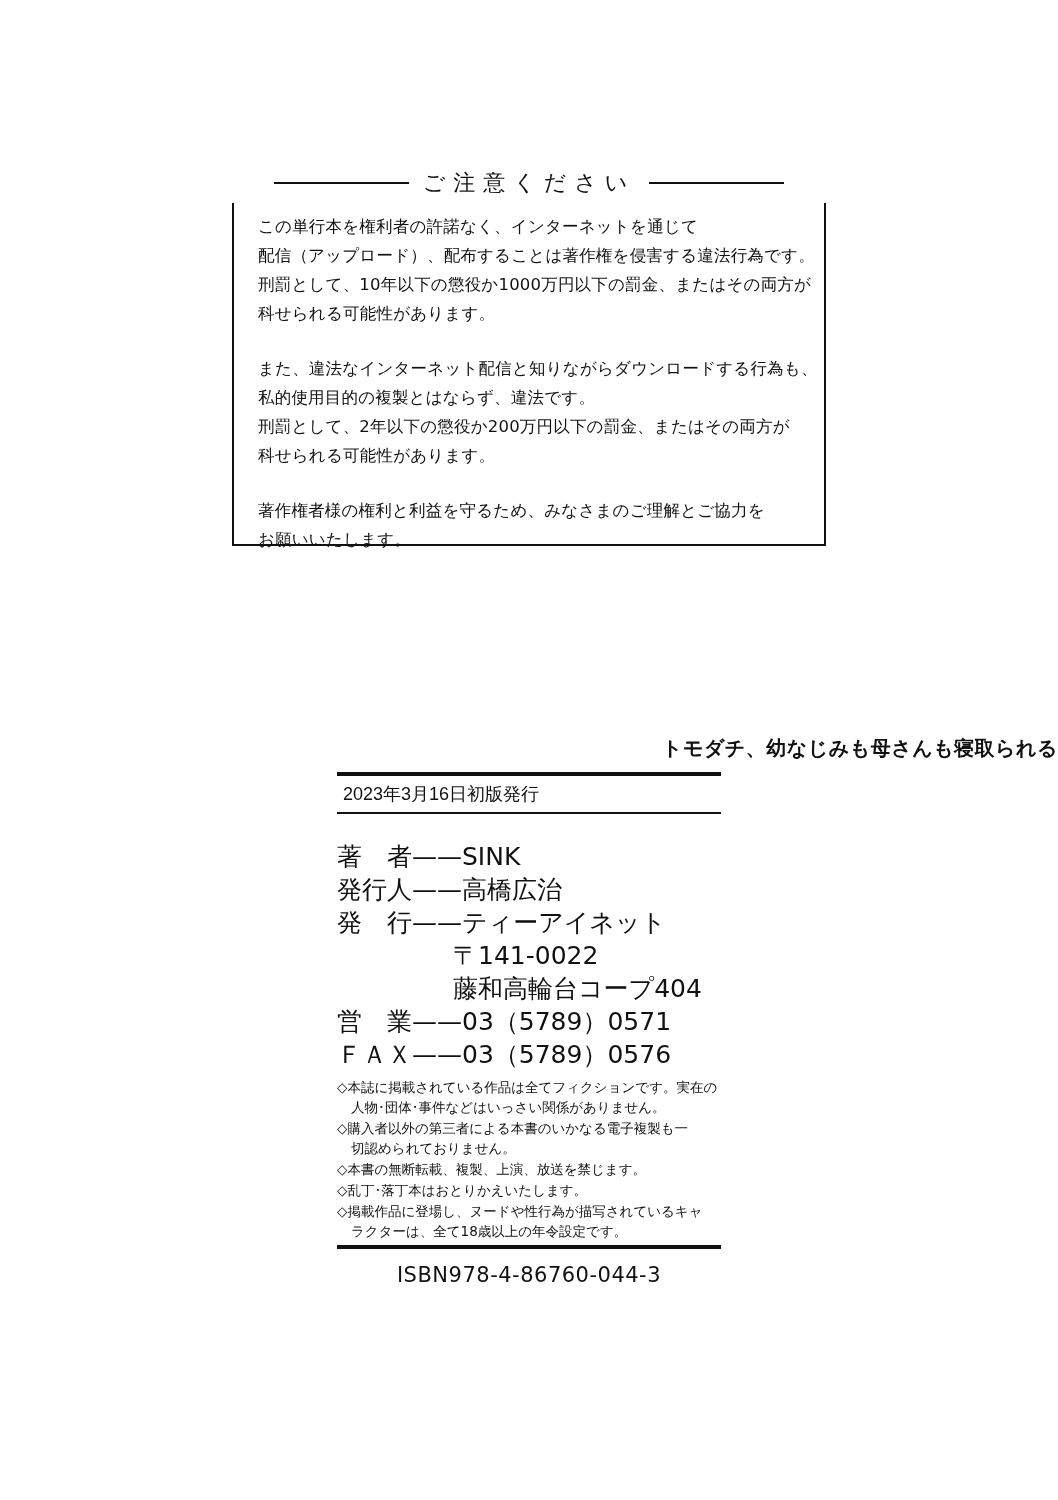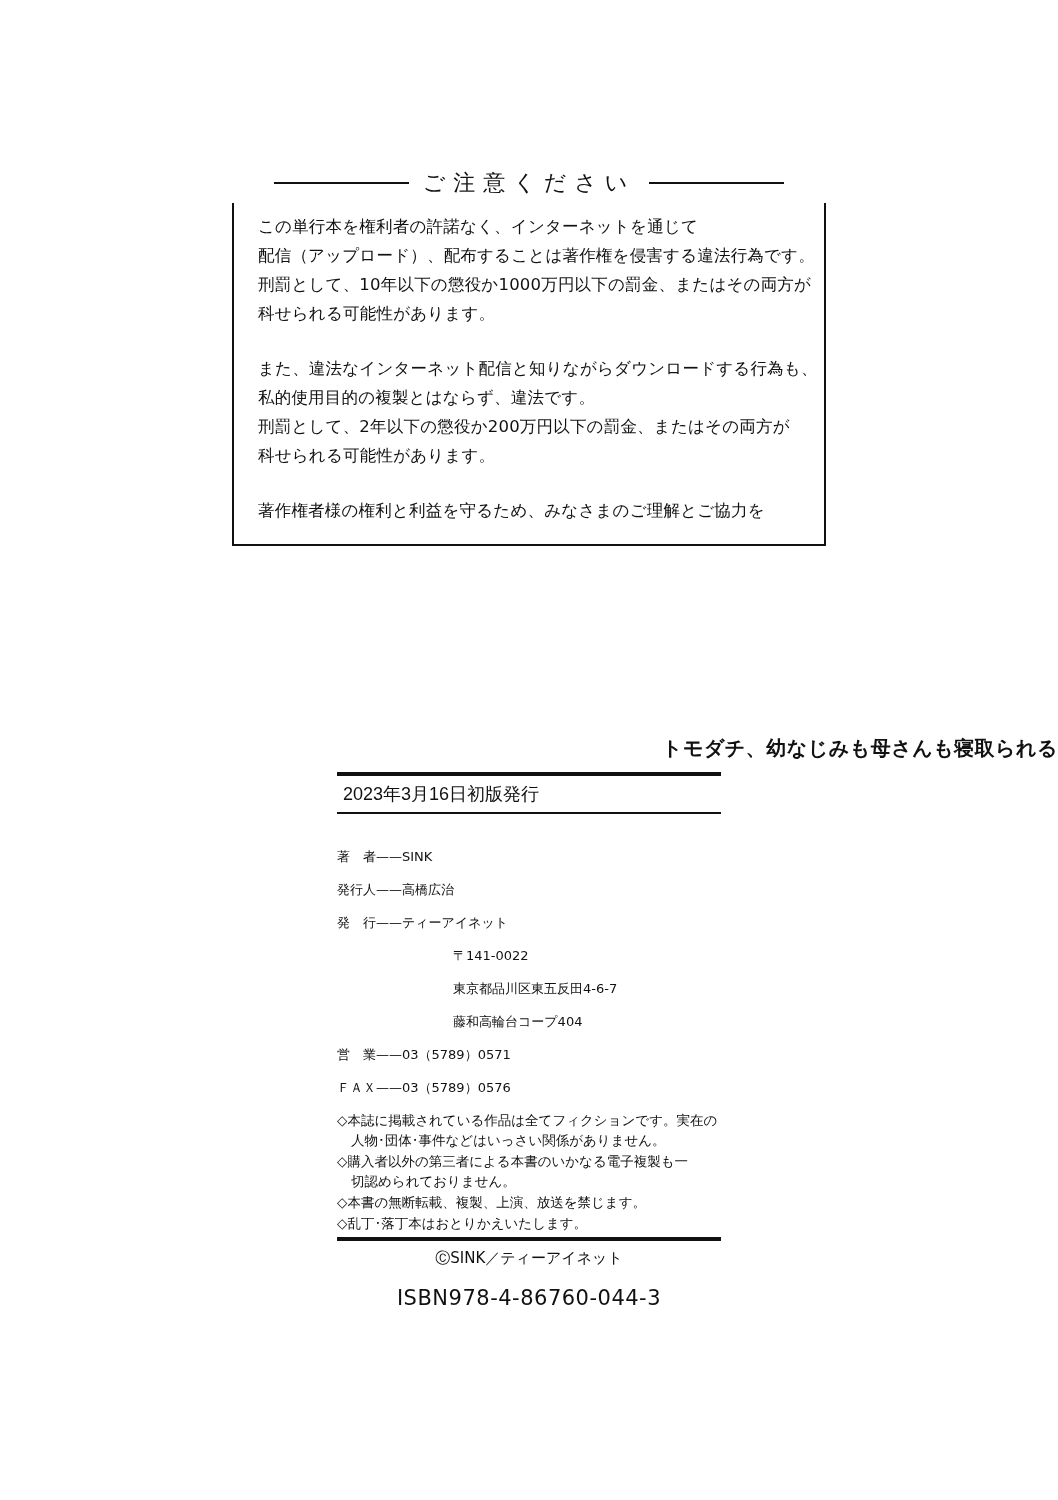--- a/index.html
+++ b/index.html
@@ -99,21 +99,21 @@
     margin: 0 auto;
     font-size: 18px;
     padding: 6px 0 6px 6px;
     font-family: Liberation Sans, sans-serif;
     box-sizing: border-box;
   }
   .imprint {
     width: 384px;
     margin: 0 auto;
     padding-top: 26px;
-    font-size: 13px;
+    font-size: 25px;
     line-height: 33px;
     font-family: "DejaVu Sans", "Liberation Sans", sans-serif;
   }
   .imprint-row { white-space: nowrap; }
   .imprint-row.indent { padding-left: 116px; }
   .notes {
     width: 384px;
     margin: 0 auto;
     padding-top: 6px;
     font-size: 13.5px;
@@ -159,58 +159,61 @@
     <span class="notice-line">科せられる可能性があります。</span>
   </p>
   <p class="notice-para">
     <span class="notice-line">また、違法なインターネット配信と知りながらダウンロードする行為も、</span>
     <span class="notice-line">私的使用目的の複製とはならず、違法です。</span>
     <span class="notice-line">刑罰として、2年以下の懲役か200万円以下の罰金、またはその両方が</span>
     <span class="notice-line">科せられる可能性があります。</span>
   </p>
   <p class="notice-para">
     <span class="notice-line">著作権者様の権利と利益を守るため、みなさまのご理解とご協力を</span>
+    <span class="notice-line">お願いいたします。</span>
   </p>
 </div>
 
 <div class="colophon">
 
   <div class="colophon-title">トモダチ、幼なじみも母さんも寝取られる</div>
 
   <div class="rule-thick"></div>
   <div class="pubdate">2023年3月16日初版発行</div>
   <div class="rule-thin"></div>
 
   <div class="imprint">
     <div class="imprint-row">著　者——SINK</div>
     <div class="imprint-row">発行人——高橋広治</div>
     <div class="imprint-row">発　行——ティーアイネット</div>
     <div class="imprint-row indent">〒141-0022</div>
-    <div class="imprint-row indent">東京都品川区東五反田4-6-7</div>
     <div class="imprint-row indent">藤和高輪台コープ404</div>
     <div class="imprint-row">営　業——03（5789）0571</div>
     <div class="imprint-row">ＦＡＸ——03（5789）0576</div>
   </div>
 
   <div class="notes">
     <div class="note-item">
       <span>◇本誌に掲載されている作品は全てフィクションです。実在の</span>
       <span class="note-cont">人物･団体･事件などはいっさい関係がありません。</span>
     </div>
     <div class="note-item">
       <span>◇購入者以外の第三者による本書のいかなる電子複製も一</span>
       <span class="note-cont">切認められておりません。</span>
     </div>
     <div class="note-item">
       <span>◇本書の無断転載、複製、上演、放送を禁じます。</span>
     </div>
     <div class="note-item">
       <span>◇乱丁･落丁本はおとりかえいたします。</span>
     </div>
+    <div class="note-item">
+      <span>◇掲載作品に登場し、ヌードや性行為が描写されているキャ</span>
+      <span class="note-cont">ラクターは、全て18歳以上の年令設定です。</span>
+    </div>
   </div>
 
   <div class="rule-thick notes-rule-bot"></div>
 
-  <div class="copyright">ⒸSINK／ティーアイネット</div>
 
   <div class="isbn">ISBN978-4-86760-044-3</div>
 
 </div>
 
 </body></html>

